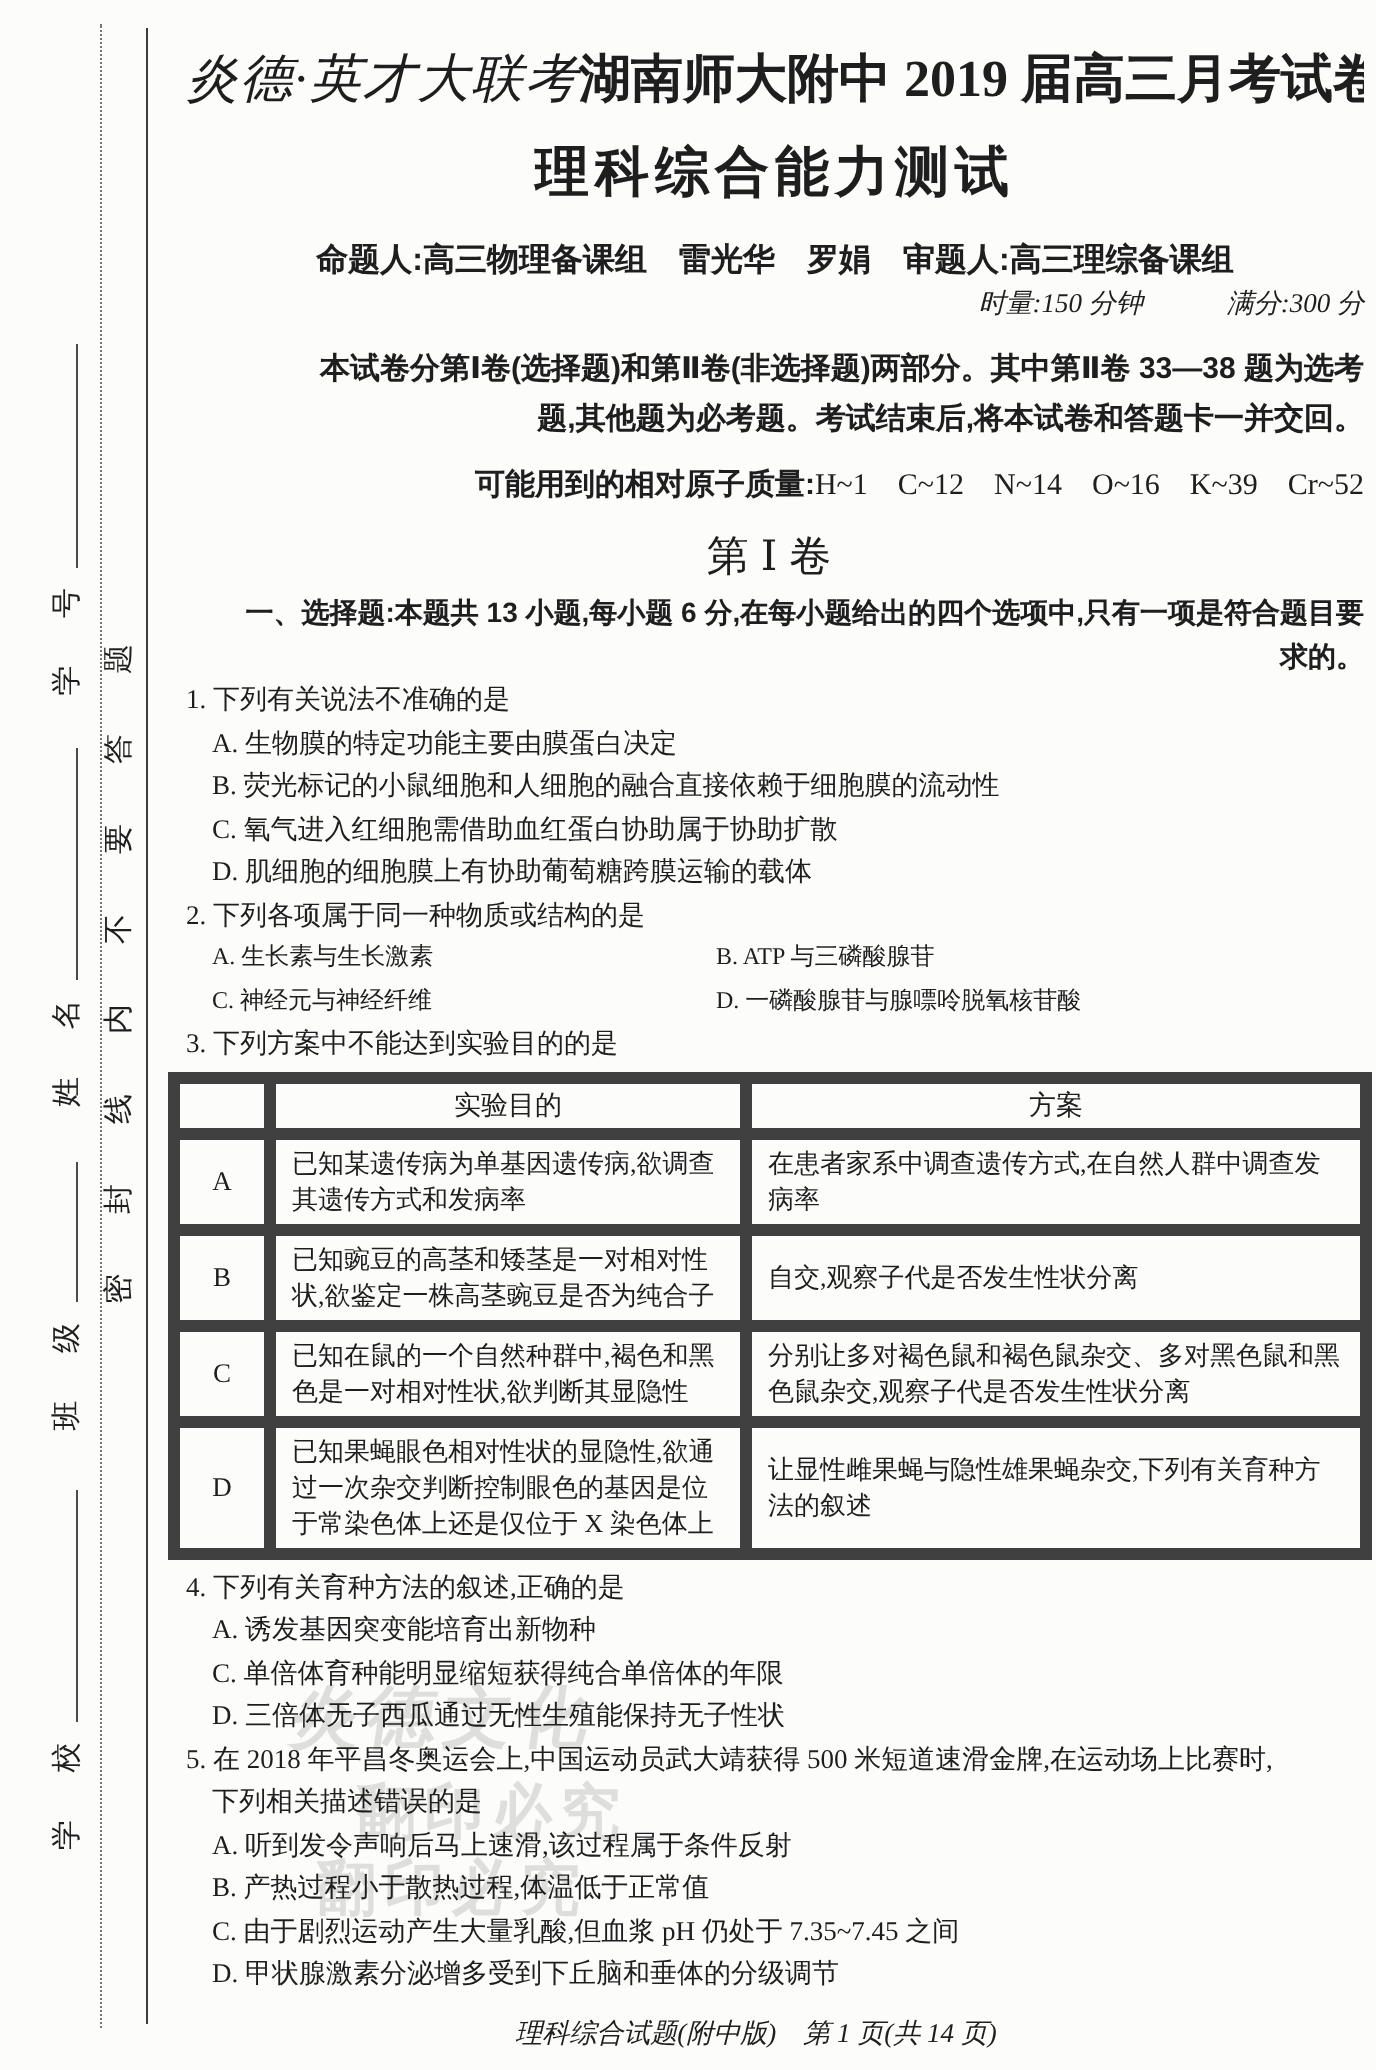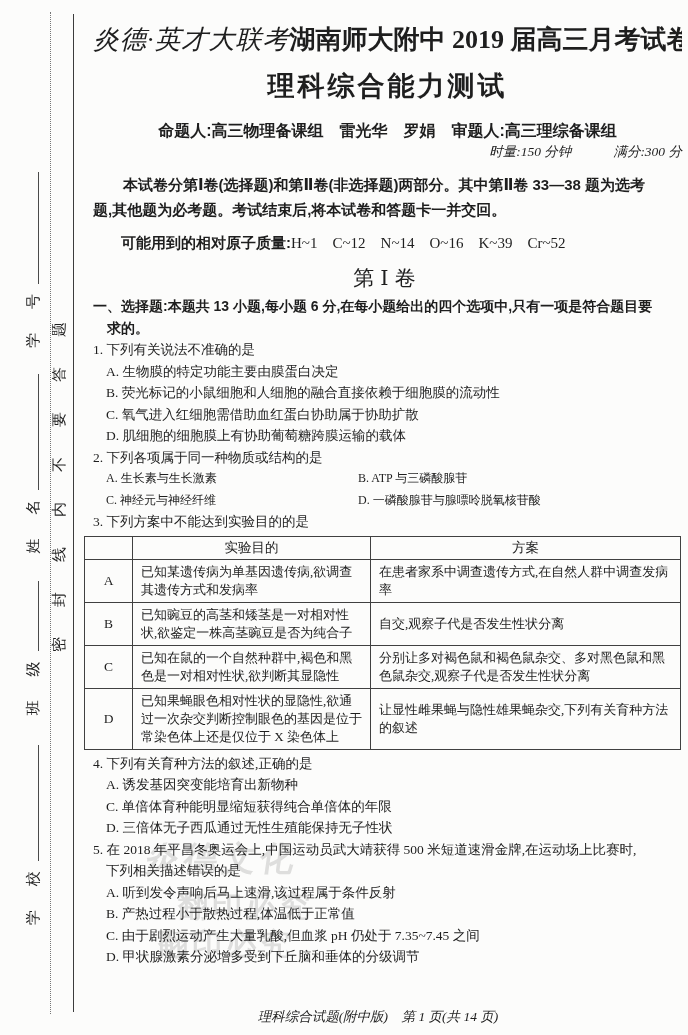--- a/index.html
+++ b/index.html
@@ -22,21 +22,21 @@
   .seal-note { position:absolute; left:46px; top:0; width:1035px; height:26px;
                transform-origin:0 0; transform:rotate(-90deg) translateX(-1035px);
                display:flex; align-items:center; font-size:15px; }
   .sn-sp { width:368px; flex:none; }
   .sn-char { width:45px; flex:none; text-align:center; }
 
   
   .content { position:absolute; left:74px; top:0; width:614px; height:1035px;
              box-sizing:border-box; padding:20px 6px 0 19px; }
   .nowrap { white-space:nowrap; overflow:hidden; }
-  .hei { font-family:"Liberation Sans","DejaVu Sans",sans-serif; font-weight:bold; }
+  .hei { font-family:"Liberation Sans","DejaVu Sans",sans-serif; font-weight:bold;text-align:right; }
 
   .title-line { text-align:center; font-size:26px; font-weight:bold; line-height:40px;
                 white-space:nowrap; overflow:hidden; }
   .series { font-weight:400; font-style:italic; letter-spacing:1px; }
   .subject { text-align:center; font-size:27px; line-height:36px; margin-top:8px; letter-spacing:3px;
              white-space:nowrap; overflow:hidden; }
   .setters { text-align:center; font-size:16px; line-height:22px; margin-top:16px;
              white-space:nowrap; overflow:hidden; }
   .times { text-align:right; font-size:13.5px; line-height:20px; white-space:nowrap;font-style:italic; }
   .times-gap { display:inline-block; width:42px; }
@@ -47,21 +47,21 @@
   .part-title { text-align:center; font-size:21px; line-height:34px; margin-top:5px; letter-spacing:6px; }
   .section { font-size:14px; line-height:22px; }
   .section-l2 { padding-left:14px; }
   .qline { font-size:13.5px; line-height:21.5px; }
   .opt { padding-left:13px; }
   .opt-grid { display:flex; font-size:12px; line-height:21.5px; }
   .opt-c1 { width:252px; padding-left:13px; flex:none; }
 
   table.q3 { border-collapse:collapse; margin:3px 0 3px -9px; width:596px;
              font-size:13px; line-height:18px; table-layout:fixed; }
-  table.q3 th, table.q3 td { border:1px solid #404040; padding:3px 8px; vertical-align:middle; }
+  table.q3 th, table.q3 td { border:6px solid #404040; padding:3px 8px; vertical-align:middle; }
   table.q3 th { font-weight:normal; font-size:13.5px; text-align:center; padding:2px 4px; }
   table.q3 td.rlabel { text-align:center; font-size:13.5px; padding:2px; }
   col.c-label { width:48px; } col.c-purpose { width:238px; } col.c-plan { width:310px; }
 
   .wm { position:absolute; font-weight:bold; color:rgba(70,70,70,0.16); letter-spacing:4px;
         white-space:nowrap; }
   .wm1 { left:146px; top:836px; font-size:34px; transform:skewX(-8deg); }
   .wm2 { left:178px; top:886px; font-size:30px; }
   .wm3 { left:158px; top:924px; font-size:30px; }
 

